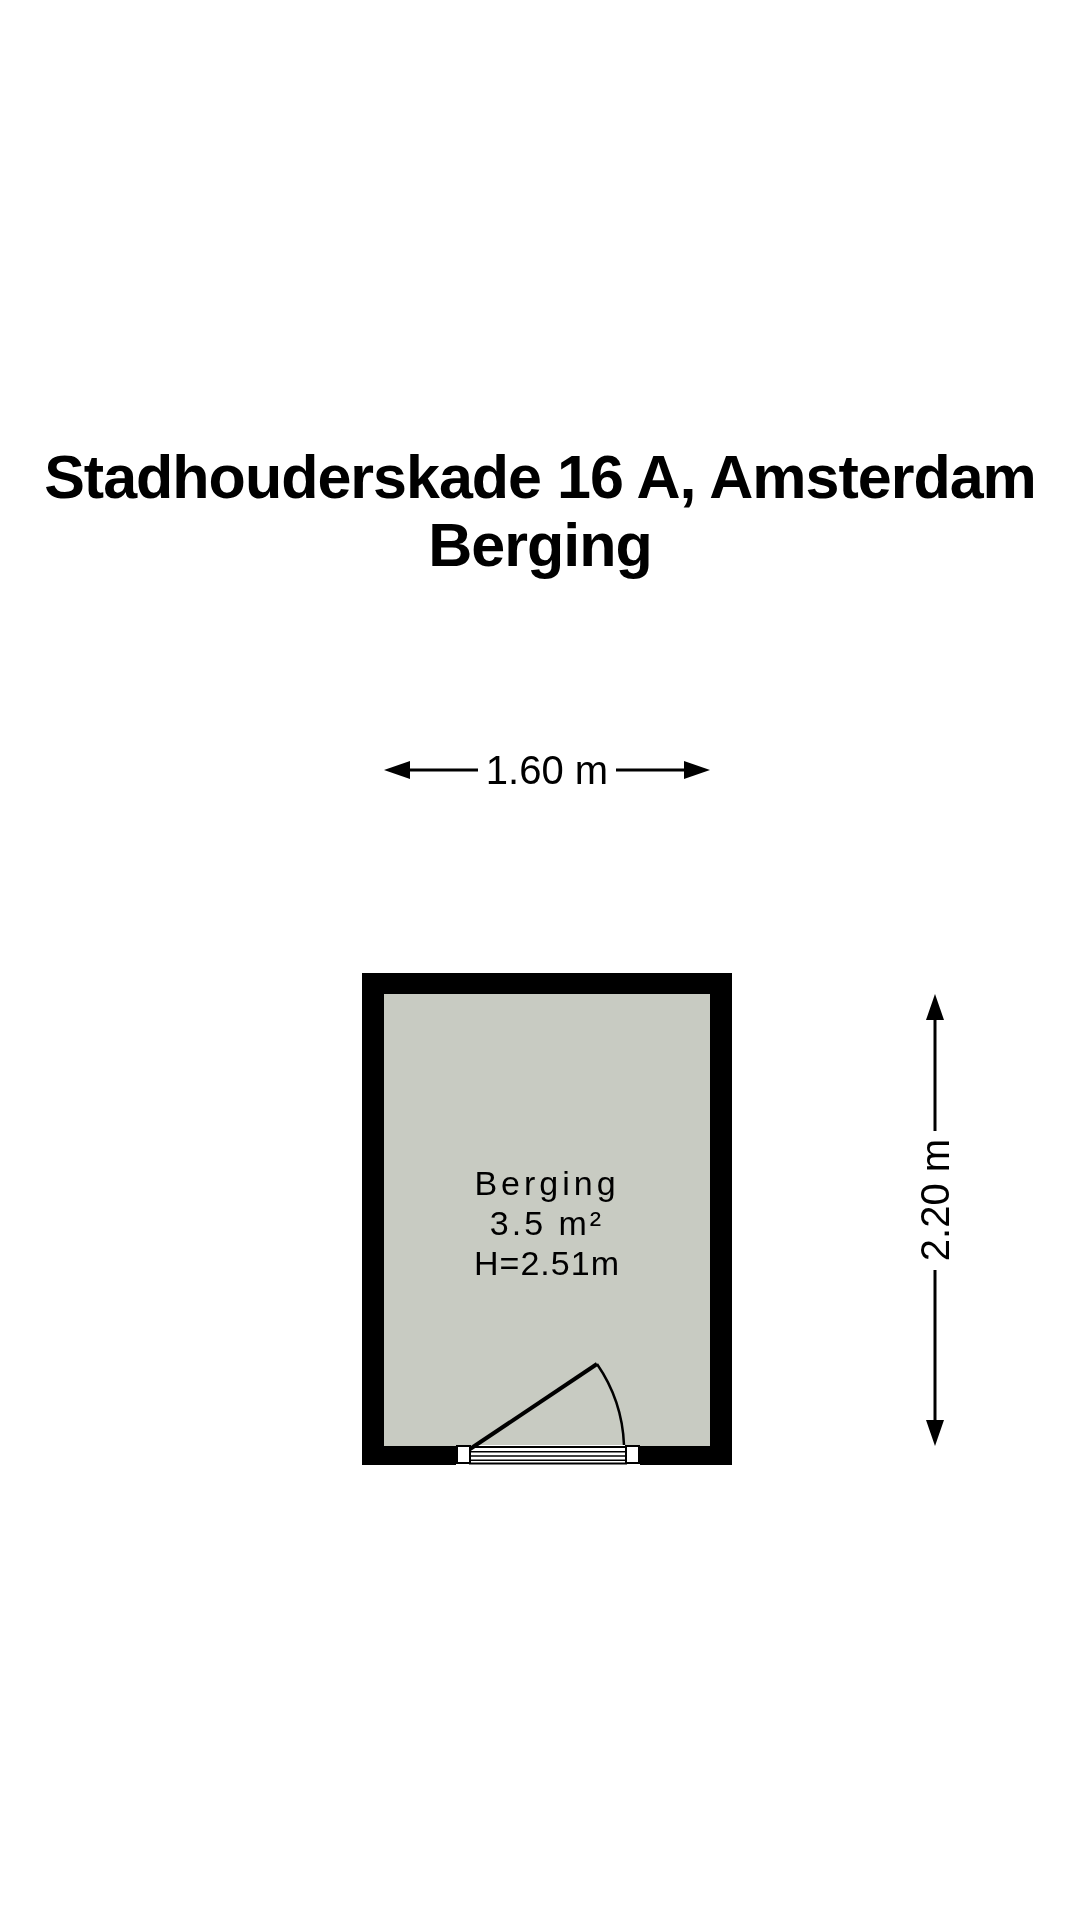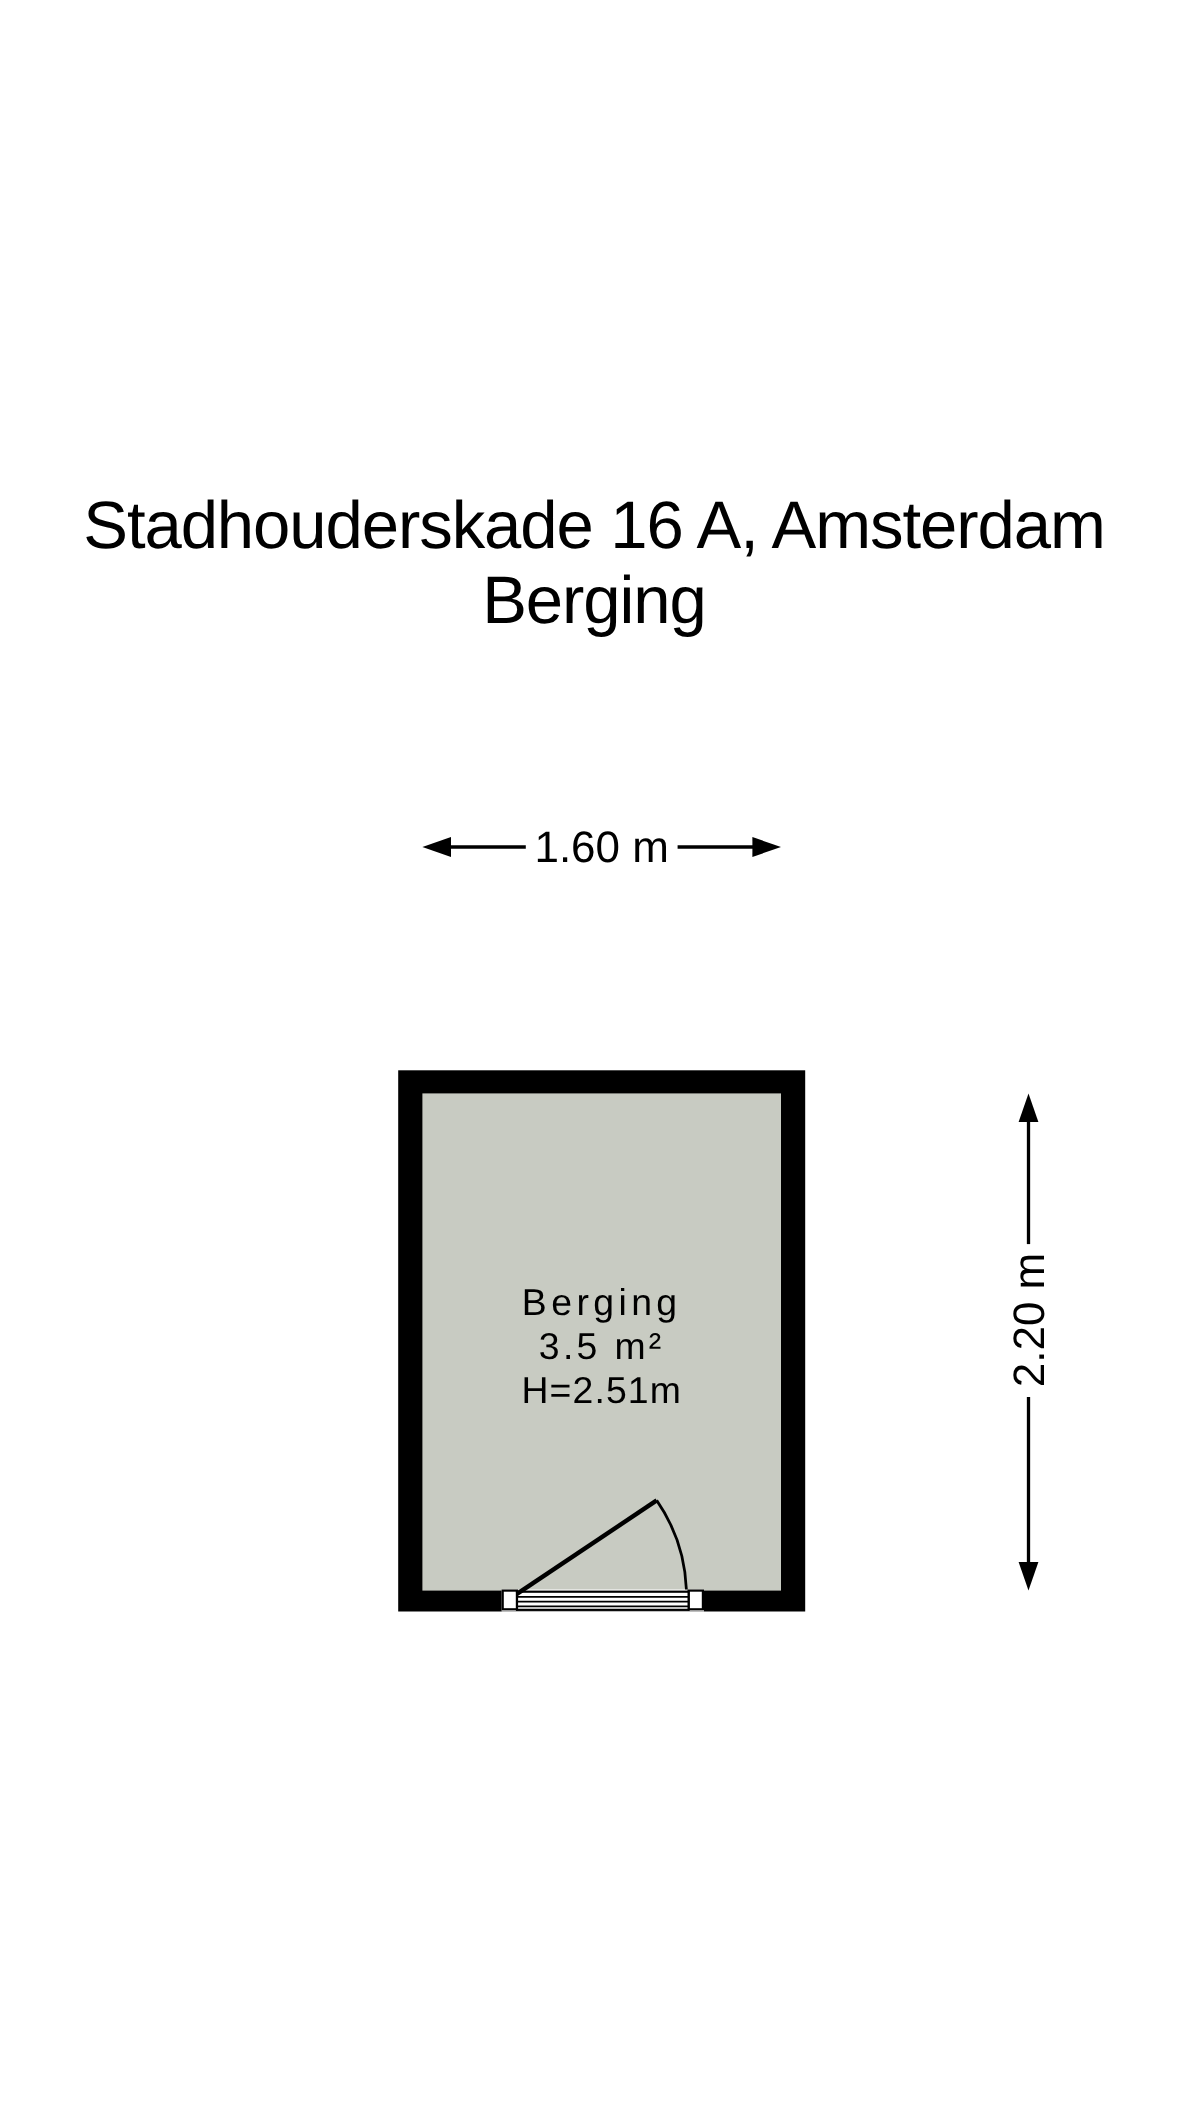--- a/index.html
+++ b/index.html
@@ -15,21 +15,21 @@
     font-family: "Liberation Sans", sans-serif;
     overflow: hidden;
   }
   .title-block {
     position: absolute;
     top: 443px;
     left: 0;
     width: 1080px;
     text-align: center;
     color: #000000;
-    font-weight: normal;
+    font-weight: bold;
     font-size: 61px;
     line-height: 68px;
     letter-spacing: -1px;
     white-space: nowrap;
   }
   svg.plan {
     position: absolute;
     top: 0;
     left: 0;
   }

